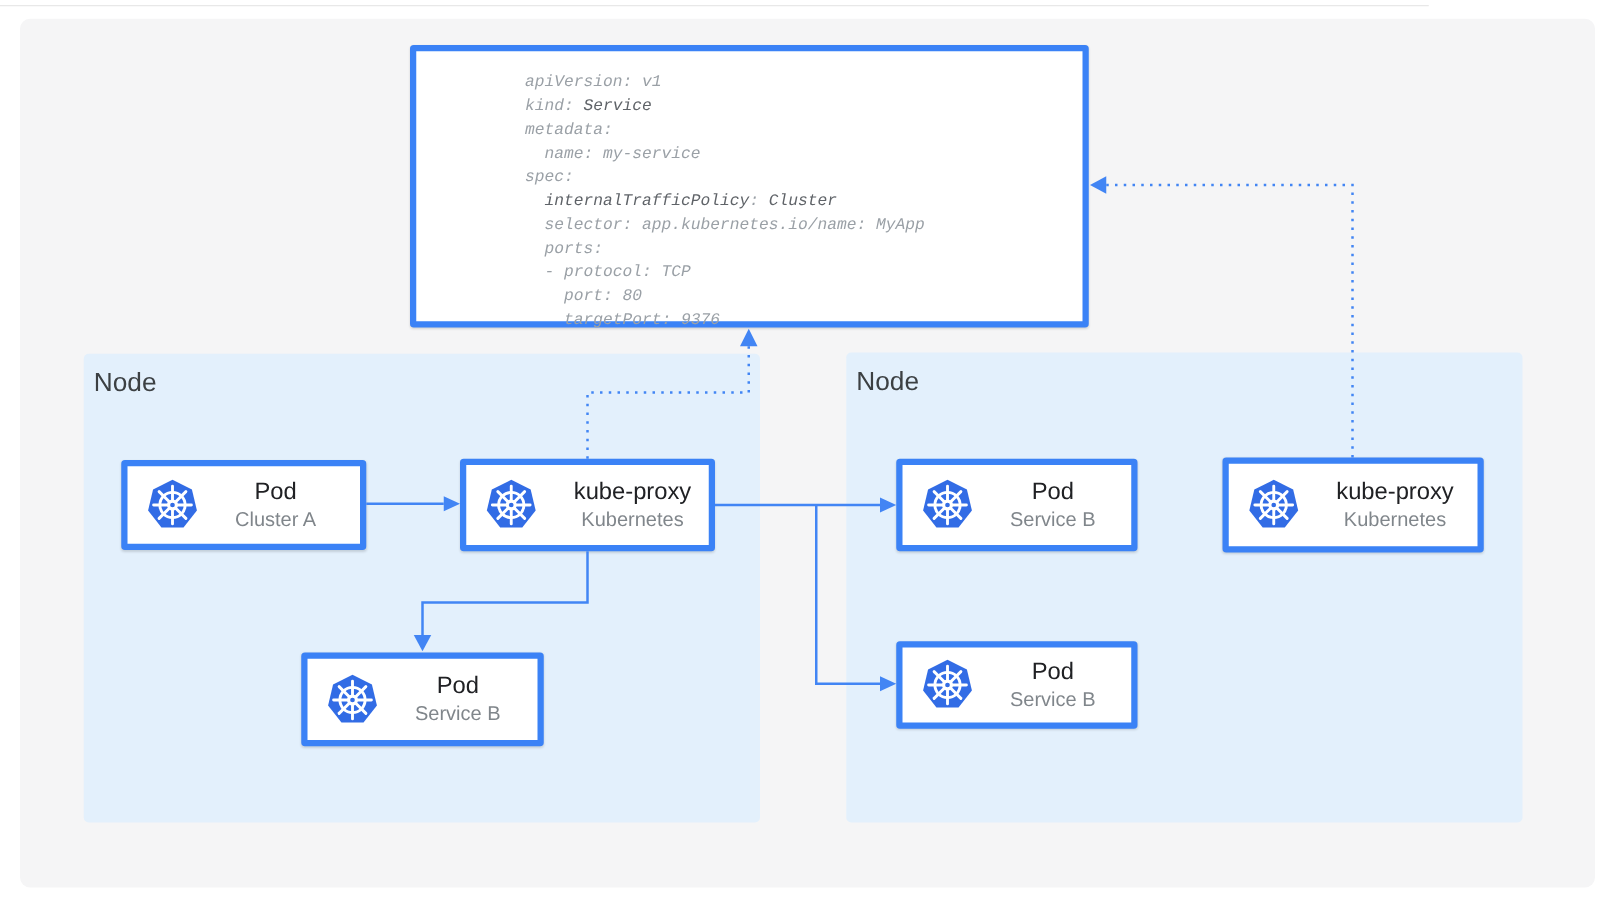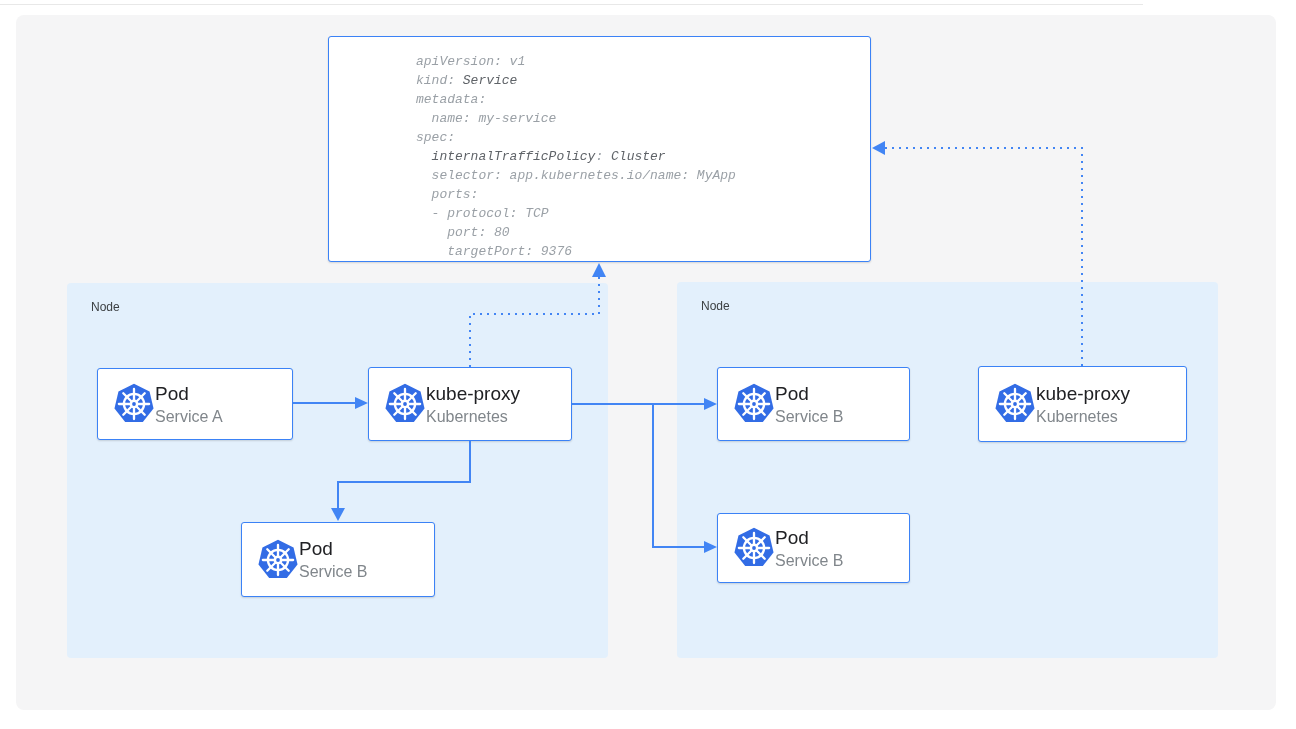--- a/index.html
+++ b/index.html
@@ -23,44 +23,44 @@
   .panel{
     position:absolute;left:16px;top:15px;width:1260px;height:695px;
     background:var(--panel-gray);border-radius:8px;
   }
   .node{
     position:absolute;background:var(--node-fill);border-radius:4px;
   }
   .node-left{left:67px;top:283px;width:541px;height:375px;}
   .node-right{left:677px;top:282px;width:541px;height:376px;}
   .node-label{
-    position:absolute;left:24px;top:13px;font-size:12px;line-height:22px;
+    position:absolute;left:8px;top:13px;font-size:21px;line-height:22px;
     color:var(--node-label-text);
     text-align:center;
   }
   .card{
-    position:absolute;background:#fff;border:1px solid #3b82f6;border-radius:3px;
+    position:absolute;background:#fff;border:5px solid #3b82f6;border-radius:3px;
     box-shadow:0 1px 2px rgba(0,0,0,0.14);
   }
   .yaml-card{left:328px;top:36px;width:543px;height:226px;}
   .code{
     padding:15px 0 0 87px;
     font-family:"Liberation Mono","DejaVu Sans Mono",monospace;
     font-style:italic;font-size:13px;line-height:19px;color:var(--code-text);
     white-space:pre;
   }
   .code .b{font-weight:normal;color:var(--code-bold-text);}
   .comp{display:flex;align-items:center;padding-left:15px;}
   .comp-pod-a{left:97px;top:368px;width:196px;height:72px;}
   .comp-kube-proxy-left{left:368px;top:367px;width:204px;height:74px;}
   .comp-pod-b-left{left:241px;top:522px;width:194px;height:75px;}
   .comp-pod-b-right-top{left:717px;top:367px;width:193px;height:74px;}
   .comp-pod-b-right-bottom{left:717px;top:513px;width:193px;height:70px;}
   .comp-kube-proxy-right{left:978px;top:366px;width:209px;height:76px;}
-  .comp-text{}
+  .comp-text{margin-left:29px;text-align:center;}
   .comp-title{font-size:19px;line-height:23px;color:var(--title-text);}
   .comp-sub{font-size:16px;line-height:20px;margin-top:2px;color:var(--subtitle-text);}
   .k8s-icon{display:inline-flex;width:42px;height:42px;flex:0 0 42px;}
   .arrows{position:absolute;left:0;top:0;pointer-events:none;}
   .arrow-line{stroke:var(--arrow-blue);stroke-width:2;fill:none;}
   .arrow-line.dotted{stroke-dasharray:2 5;}
   .arrow-head{fill:var(--arrow-blue);}
   .defs-holder{position:absolute;width:0;height:0;overflow:hidden;}
 </style>
 </head>
@@ -102,21 +102,21 @@
   </div>
 
   <div class="card comp comp-pod-a">
     <span class="k8s-icon">
       <svg viewBox="0 0 100 100" width="42" height="42">
           <use href="#k8s-logo"></use>
         </svg>
     </span>
     <div class="comp-text">
       <div class="comp-title">Pod</div>
-      <div class="comp-sub">Service A</div>
+      <div class="comp-sub">Cluster A</div>
     </div>
   </div>
 
   <div class="card comp comp-kube-proxy-left">
     <span class="k8s-icon">
       <svg viewBox="0 0 100 100" width="42" height="42">
           <use href="#k8s-logo"></use>
         </svg>
     </span>
     <div class="comp-text">

